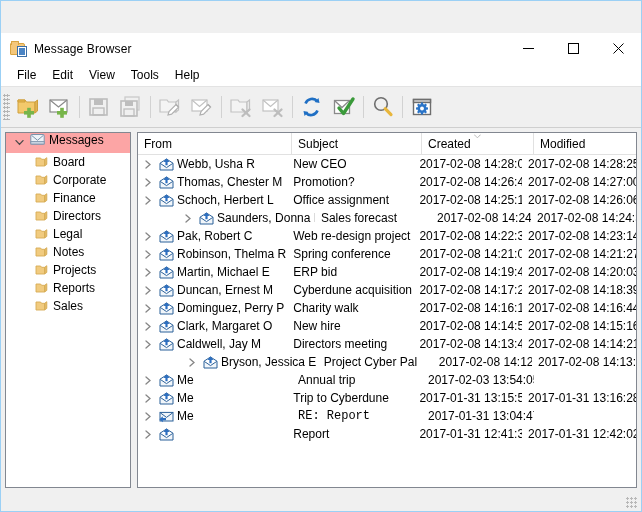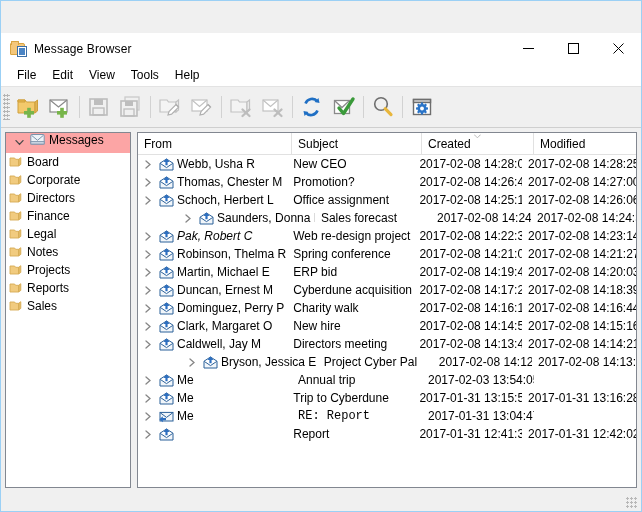--- a/index.html
+++ b/index.html
@@ -139,20 +139,21 @@
   .tw {
     width: 18px; height: 18px;
     display: flex; align-items: center; justify-content: center;
     flex: none;
   }
   .tree-icon { width: 18px; flex: none; display:flex; align-items:center; justify-content:center; }
   .tree-label { font-size: 12px; color: #000; margin-left: 3px; }
   .tree-item {
     height: 18px;
     display: flex; align-items: center;
+    padding-left: 26px;
     box-sizing: border-box;
   }
   .splitter {
     width: 6px;
     flex: none;
   }
   .list-pane {
     flex: 1 1 auto;
     background: #ffffff;
     border: 1px solid #828790;
@@ -444,30 +445,30 @@
           </span>
           <span class="tree-label">Corporate</span>
         </div>
         <div class="tree-item">
           <span class="tree-icon">
             <svg width="13" height="12" viewBox="0 0 13 12">
                 <path d="M1 2 h4.6 l1 1.3 H9.6 v6.7 H1 Z" fill="#f1cb7f" stroke="#d7ab55" stroke-width="0.9"></path>
                 <path d="M9.6 3.3 l2.2 -1.6 v6.7 l-2.2 1.6 Z" fill="#e4bb67" stroke="#d7ab55" stroke-width="0.9"></path>
               </svg>
           </span>
-          <span class="tree-label">Directors</span>
+          <span class="tree-label">Finance</span>
         </div>
         <div class="tree-item">
           <span class="tree-icon">
             <svg width="13" height="12" viewBox="0 0 13 12">
                 <path d="M1 2 h4.6 l1 1.3 H9.6 v6.7 H1 Z" fill="#f1cb7f" stroke="#d7ab55" stroke-width="0.9"></path>
                 <path d="M9.6 3.3 l2.2 -1.6 v6.7 l-2.2 1.6 Z" fill="#e4bb67" stroke="#d7ab55" stroke-width="0.9"></path>
               </svg>
           </span>
-          <span class="tree-label">Finance</span>
+          <span class="tree-label">Directors</span>
         </div>
         <div class="tree-item">
           <span class="tree-icon">
             <svg width="13" height="12" viewBox="0 0 13 12">
                 <path d="M1 2 h4.6 l1 1.3 H9.6 v6.7 H1 Z" fill="#f1cb7f" stroke="#d7ab55" stroke-width="0.9"></path>
                 <path d="M9.6 3.3 l2.2 -1.6 v6.7 l-2.2 1.6 Z" fill="#e4bb67" stroke="#d7ab55" stroke-width="0.9"></path>
               </svg>
           </span>
           <span class="tree-label">Legal</span>
         </div>
@@ -603,21 +604,21 @@
                   <path d="M7.5 0.6 l3 3.4 h-1.9 v3.2 h-2.2 V4 H4.5 Z" fill="#2d6fc0"></path>
                 </svg>
               </span>
               <span class="fromname">Saunders, Donna I</span>
             </div>
             <div class="cell c-sub" style="width: 130px;">Sales forecast</div>
             <div class="cell c-cre" style="width: 112px;">2017-02-08 14:24:05</div>
             <div class="cell c-mod" style="flex: 1 1 auto;">2017-02-08 14:24:34</div>
           </div>
           <div class="row">
-            <div class="cell c-from" style="width: 154px; font-style: italic;">
+            <div class="cell c-from" style="width: 154px;">
               <span class="rowchev">
                 <svg width="8" height="9" viewBox="0 0 8 9">
                   <path d="M2 1 L6 4.5 L2 8" fill="none" stroke="#868686" stroke-width="1.3" stroke-linecap="round"></path>
                 </svg>
               </span>
               <span class="rowicon">
                 <svg width="15" height="13" viewBox="0 0 15 13">
                   <path d="M1 5.2 L7.5 9.6 L14 5.2 V12 H1 Z" fill="#f2f6fa" stroke="#2a6099" stroke-width="1"></path>
                   <path d="M1 5.2 L7.5 1 L14 5.2" fill="#ffffff" stroke="#2a6099" stroke-width="1"></path>
                   <path d="M7.5 0.6 l3 3.4 h-1.9 v3.2 h-2.2 V4 H4.5 Z" fill="#2d6fc0"></path>

